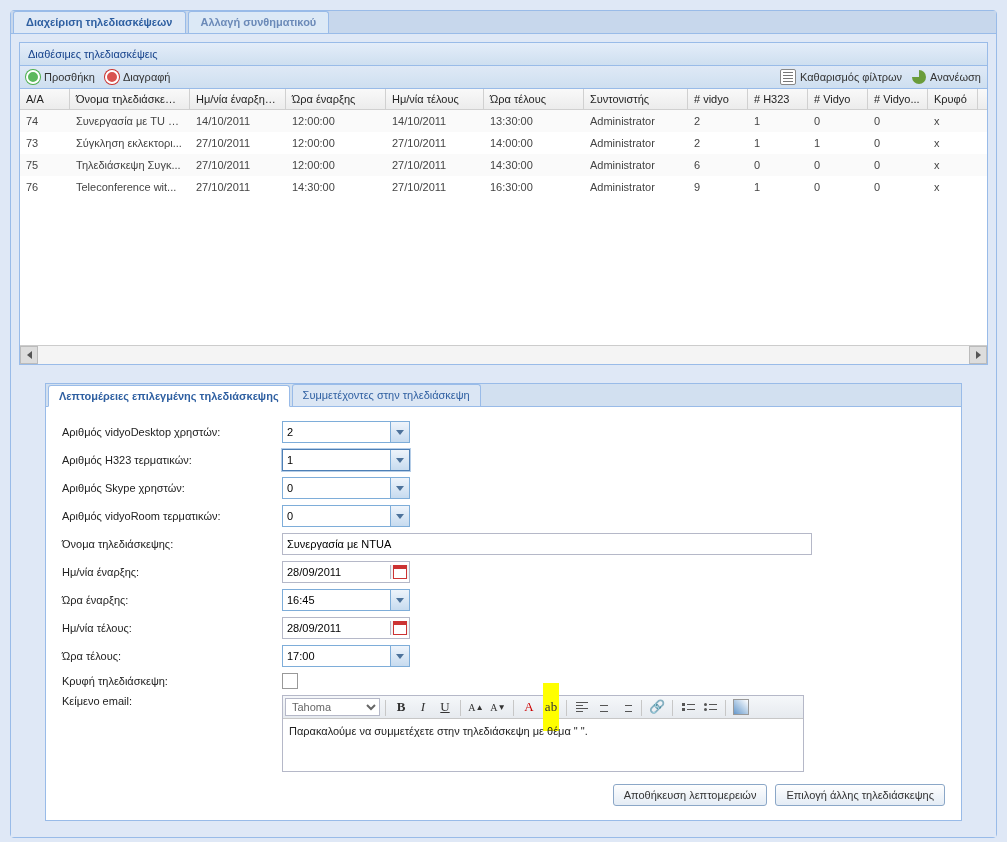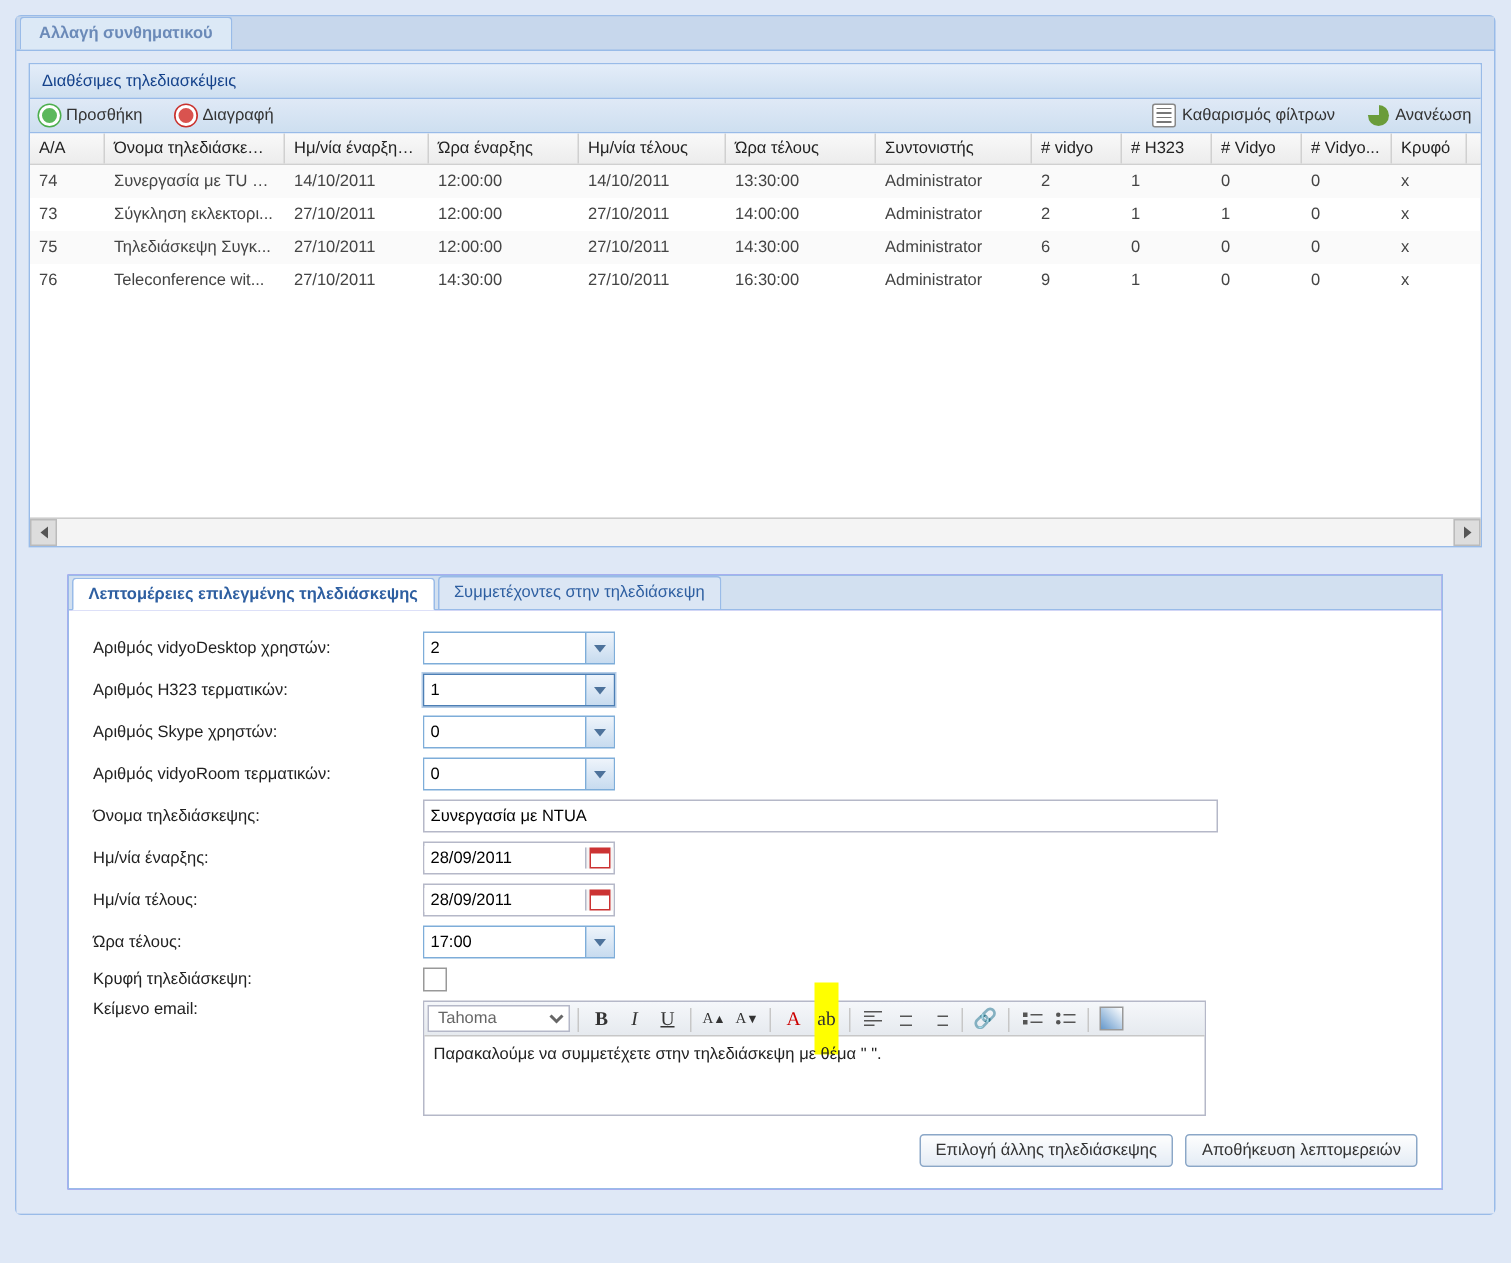--- a/index.html
+++ b/index.html
@@ -5,21 +5,21 @@
 html,body{margin:0;padding:0;font-family:Tahoma,Arial,sans-serif;font-size:11px;color:#333;background:#dfe8f6}
 .page{padding:10px}
 .outer-panel{border:1px solid #99bbe8;background:#c7d7ec;border-radius:4px;padding:0}
 .main-tabs{display:flex;background:#c7d7ec;border-bottom:1px solid #99bbe8;padding-left:2px}
 .main-tab{padding:4px 12px 5px;margin-right:2px;border:1px solid #99bbe8;border-bottom:none;background:#dce9f6;color:#6b8ab8;border-radius:3px 3px 0 0;cursor:pointer;font-weight:bold;font-size:11px}
 .main-tab.active{background:#dfe9f6;color:#2e5fa1}
 .inner-wrap{padding:8px;background:#dfe8f6}
 .grid-panel{border:1px solid #99bbe8;background:#fff}
 .grid-title{background:linear-gradient(#e4edf9,#cedff0);padding:5px 8px;font-weight:normal;color:#15428b;border-bottom:1px solid #99bbe8}
 .toolbar{display:flex;justify-content:space-between;align-items:center;background:linear-gradient(#dfe9f6,#cedff0);border-bottom:1px solid #99bbe8;padding:3px 6px}
-.toolbar-left,.toolbar-right{display:flex;gap:22px;align-items:center}
+.toolbar-left,.toolbar-right{display:flex;gap:10px;align-items:center}
 .tb-btn{display:flex;align-items:center;gap:4px;color:#333;cursor:pointer}
 .ico{width:14px;height:14px;display:inline-block;border-radius:50%}
 .ico-add{background:#5cb85c;box-shadow:inset 0 0 0 2px #fff,0 0 0 1px #4cae4c}
 .ico-del{background:#d9534f;box-shadow:inset 0 0 0 2px #fff,0 0 0 1px #c9302c}
 .ico-clear{background:#fff;border:1px solid #888;border-radius:2px;position:relative}
 .ico-clear:after{content:"";position:absolute;inset:2px;background:repeating-linear-gradient(0deg,#777 0 1px,transparent 1px 3px)}
 .ico-refresh{background:conic-gradient(#6a9c3a 0 270deg,transparent 270deg 360deg);border-radius:50%;position:relative}
 .grid-head{display:flex;background:linear-gradient(#f9f9f9,#ececec);border-bottom:1px solid #d0d0d0}
 .gh{padding:4px 6px;border-right:1px solid #d0d0d0;color:#222;white-space:nowrap;overflow:hidden;text-overflow:ellipsis;box-sizing:border-box}
 .sort-ind{display:inline-block;margin-left:4px;border-left:4px solid transparent;border-right:4px solid transparent;border-bottom:5px solid #5b7ea3;vertical-align:middle}
@@ -75,20 +75,21 @@
 .bul i{width:3px;height:3px;background:#555;border-radius:50%}
 .bul b{width:8px;height:1px;background:#555}
 </style>
 </head>
 <body>
 
 <div class="page">
 <div class="outer-panel">
 
   <div class="main-tabs">
+    <div class="main-tab active">Διαχείριση τηλεδιασκέψεων</div>
     <div class="main-tab">Αλλαγή συνθηματικού</div>
   </div>
 
   <div class="inner-wrap">
 
     <div class="grid-panel">
       <div class="grid-title">Διαθέσιμες τηλεδιασκέψεις</div>
 
       <div class="toolbar">
         <div class="toolbar-left">
@@ -256,20 +257,29 @@
           <div class="form-row">
             <div class="form-label">Ημ/νία έναρξης:</div>
             <div class="date">
               <input value="28/09/2011" style="">
               <div class="cal">
                     <span class="cal-ico"></span>
                   </div>
             </div>
           </div>
 
+          <div class="form-row">
+            <div class="form-label">Ώρα έναρξης:</div>
+            <div class="combo">
+              <input value="16:45" style="">
+              <div class="trg">
+                    <span class="tri-down"></span>
+                  </div>
+            </div>
+          </div>
 
           <div class="form-row">
             <div class="form-label">Ημ/νία τέλους:</div>
             <div class="date">
               <input value="28/09/2011" style="">
               <div class="cal">
                     <span class="cal-ico"></span>
                   </div>
             </div>
           </div>
@@ -361,22 +371,22 @@
                 <span class="etb-sep"></span>
                 <span class="etb-btn">
                       <span class="sw" style="background:linear-gradient(45deg,#69c,#fff)"></span>
                     </span>
               </div>
               <div class="editor-body">Παρακαλούμε να συμμετέχετε στην τηλεδιάσκεψη με θέμα " ".</div>
             </div>
           </div>
 
           <div class="form-buttons">
+            <button class="fbtn">Αποθήκευση λεπτομερειών</button>
             <button class="fbtn">Επιλογή άλλης τηλεδιάσκεψης</button>
-            <button class="fbtn">Αποθήκευση λεπτομερειών</button>
           </div>
 
         </div>
       </div>
     </div>
 
   </div>
 </div>
 </div>
 

